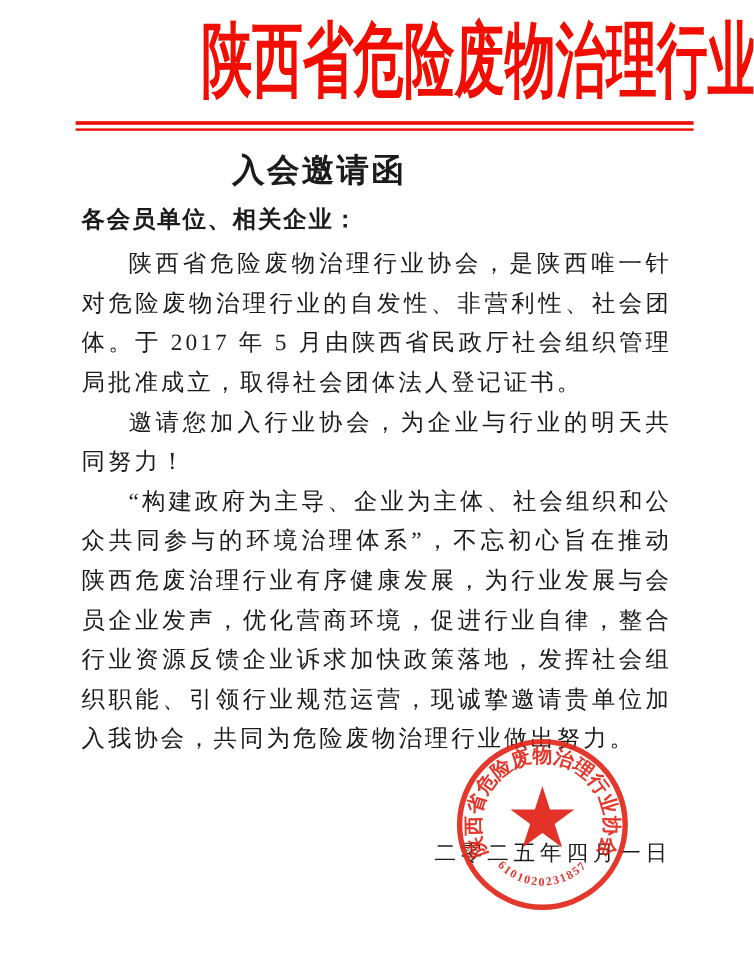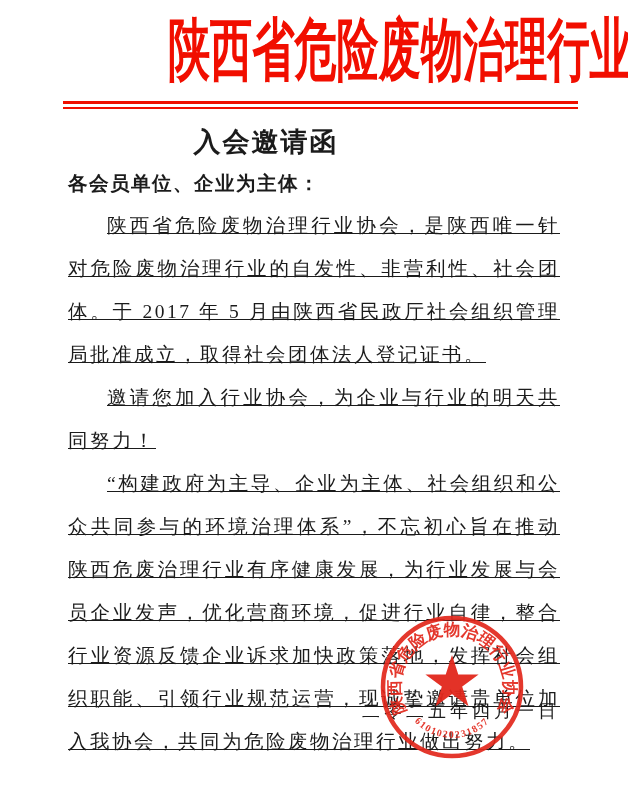--- a/index.html
+++ b/index.html
@@ -78,25 +78,24 @@
   .body-block {
     position: absolute;
     top: 204px;
     left: 68px;
     width: 492px;
     color: #1b1b1b;
   }
   .body-block p {
     margin: 0;
     font-size: 19.5px;
-    line-height: 43px;
+    line-height: 33px;
     letter-spacing: 2.5px;
     text-align: justify;
     text-indent: 2em;
-    text-decoration: underline;
   }
 
   
   .date-line {
     position: absolute;
     top: 698px;
     right: 68px;
     font-size: 18px;
     letter-spacing: 4px;
     color: #1b1b1b;
@@ -122,21 +121,21 @@
 
 <div class="page">
 
   <div class="org-header">
     <span class="stretch">陕西省危险废物治理行业协会</span>
   </div>
   <div class="header-rule"></div>
 
   <h1 class="title">入会邀请函</h1>
 
-  <div class="salutation">各会员单位、企业为主体：</div>
+  <div class="salutation">各会员单位、相关企业：</div>
 
   <div class="body-block">
     <p>陕西省危险废物治理行业协会，是陕西唯一针对危险废物治理行业的自发性、非营利性、社会团体。于 2017 年 5 月由陕西省民政厅社会组织管理局批准成立，取得社会团体法人登记证书。</p>
     <p>邀请您加入行业协会，为企业与行业的明天共同努力！</p>
     <p>“构建政府为主导、企业为主体、社会组织和公众共同参与的环境治理体系”，不忘初心旨在推动陕西危废治理行业有序健康发展，为行业发展与会员企业发声，优化营商环境，促进行业自律，整合行业资源反馈企业诉求加快政策落地，发挥社会组织职能、引领行业规范运营，现诚挚邀请贵单位加入我协会，共同为危险废物治理行业做出努力。</p>
   </div>
 
   <div class="date-line">二零二五年四月一日</div>
 
   <svg class="seal" viewBox="0 0 146 146" xmlns="http://www.w3.org/2000/svg">

